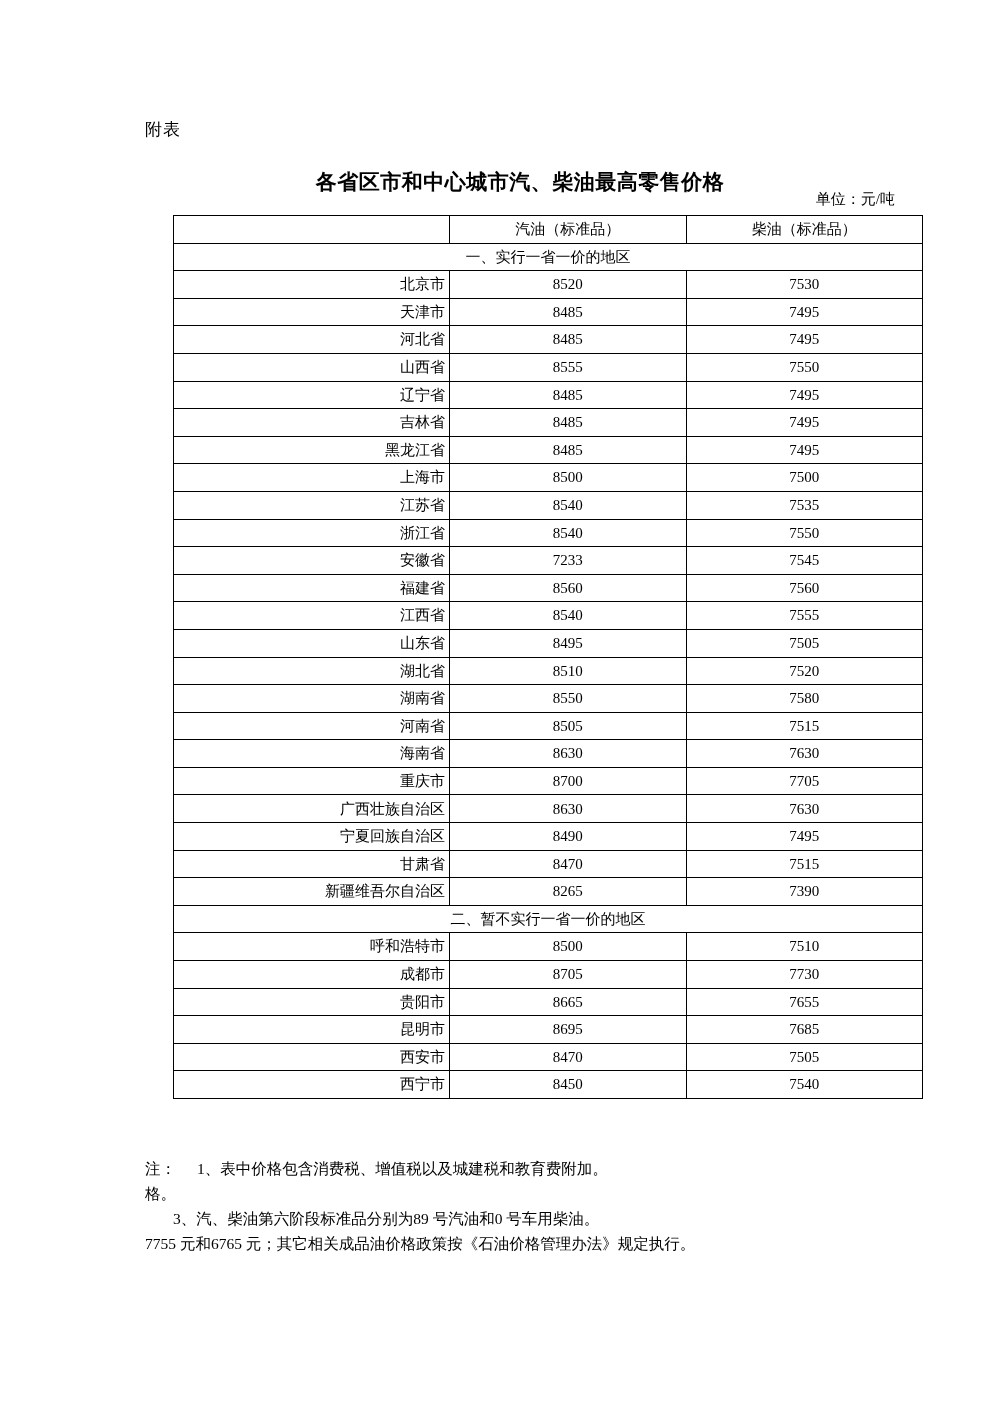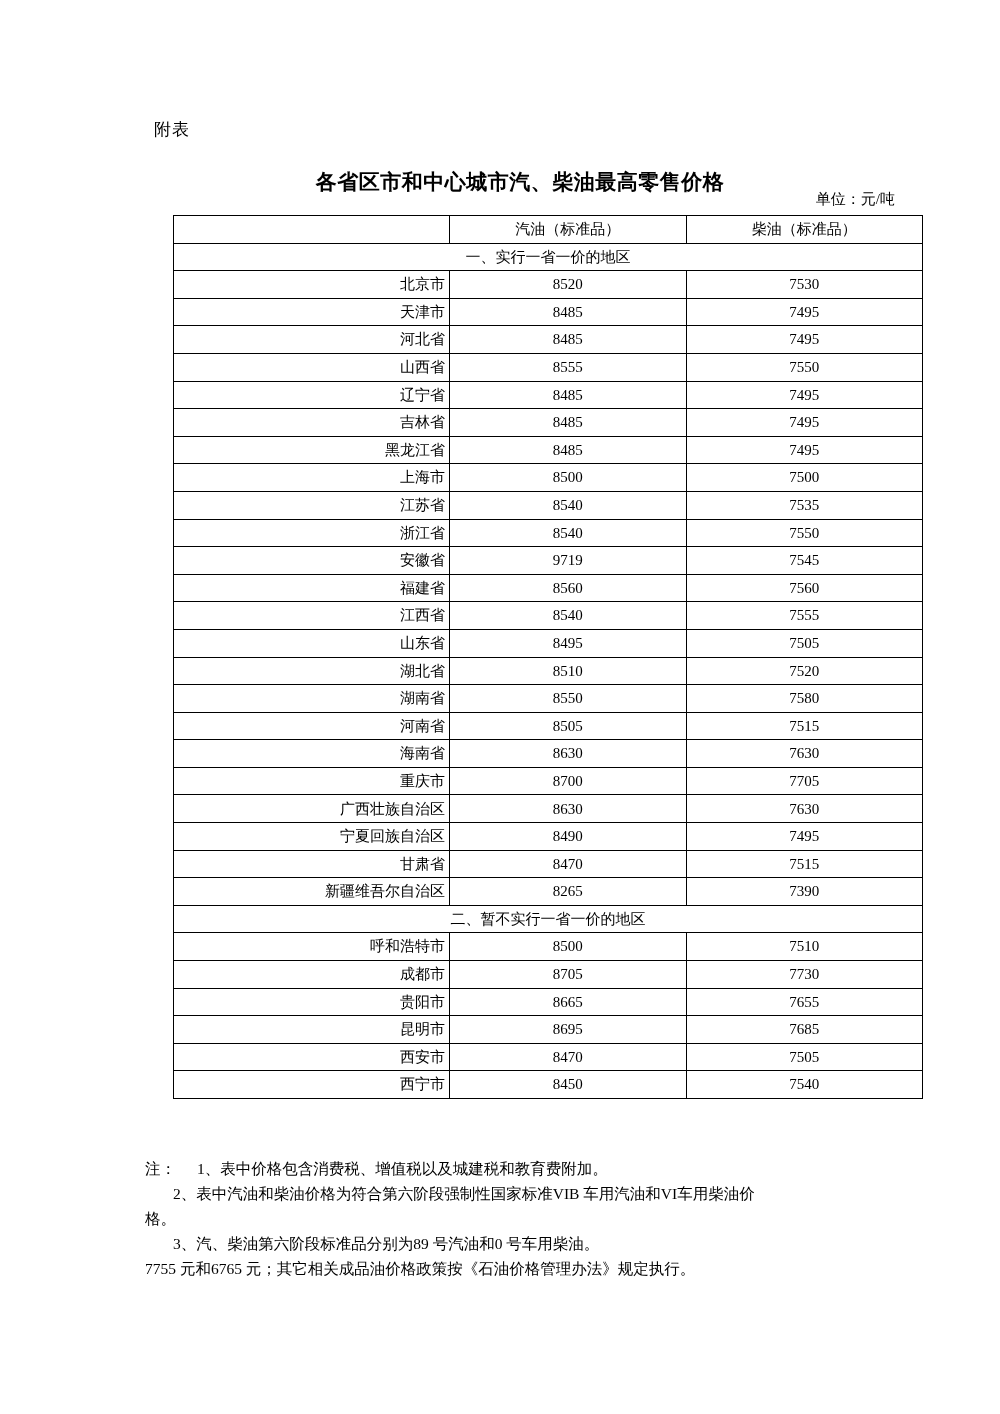--- a/index.html
+++ b/index.html
@@ -18,21 +18,21 @@
   .page {
     position: absolute;
     left: 0;
     top: 0;
     width: 1000px;
     height: 1414px;
     padding: 0;
   }
   .doc-label {
     position: absolute;
-    left: 154px;
+    left: 145px;
     top: 118px;
     font-size: 17px;
     letter-spacing: 1px;
   }
   .doc-title {
     position: absolute;
     left: 145px;
     top: 168px;
     width: 750px;
     text-align: center;
@@ -170,21 +170,21 @@
         <td class="col-val">8540</td>
         <td class="col-val">7535</td>
       </tr>
       <tr>
         <td class="col-name region-cell">浙江省</td>
         <td class="col-val">8540</td>
         <td class="col-val">7550</td>
       </tr>
       <tr>
         <td class="col-name region-cell">安徽省</td>
-        <td class="col-val">9719</td>
+        <td class="col-val">7233</td>
         <td class="col-val">7545</td>
       </tr>
       <tr>
         <td class="col-name region-cell">福建省</td>
         <td class="col-val">8560</td>
         <td class="col-val">7560</td>
       </tr>
       <tr>
         <td class="col-name region-cell">江西省</td>
         <td class="col-val">8540</td>
@@ -273,19 +273,18 @@
       <tr>
         <td class="col-name region-cell">西宁市</td>
         <td class="col-val">8450</td>
         <td class="col-val">7540</td>
       </tr>
     </tbody>
   </table>
 
   <div class="notes">
     <div class="note-first"><span class="note-label">注：</span><span>1、表中价格包含消费税、增值税以及城建税和教育费附加。</span></div>
-    <div class="note-line"><span>2、表中汽油和柴油价格为符合第六阶段强制性国家标准VIB 车用汽油和VI车用柴油价</span></div>
     <div class="note-cont"><span>格。</span></div>
     <div class="note-line"><span>3、汽、柴油第六阶段标准品分别为89 号汽油和0 号车用柴油。</span></div>
     <div class="note-cont"><span>7755 元和6765 元；其它相关成品油价格政策按《石油价格管理办法》规定执行。</span></div>
   </div>
 
 </div>
 
 </body></html>

